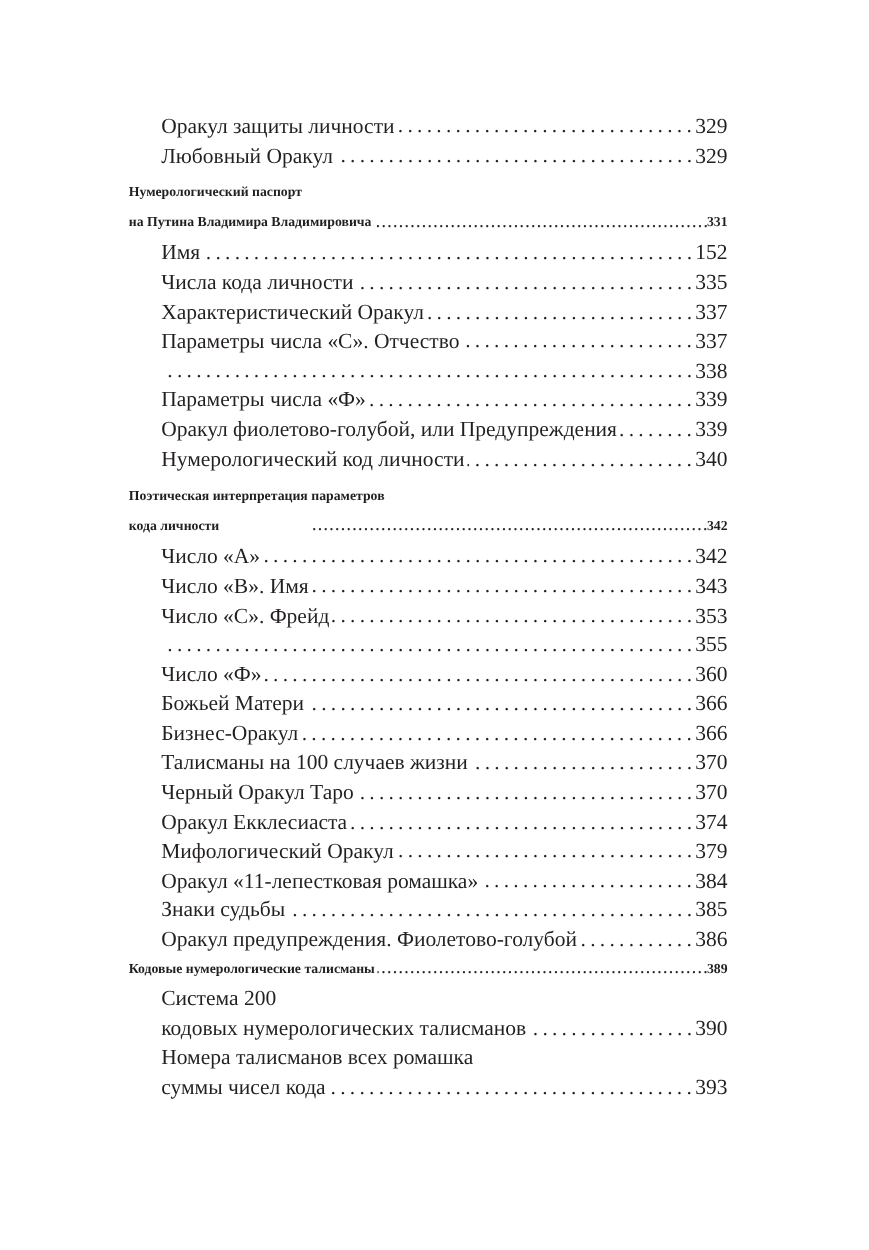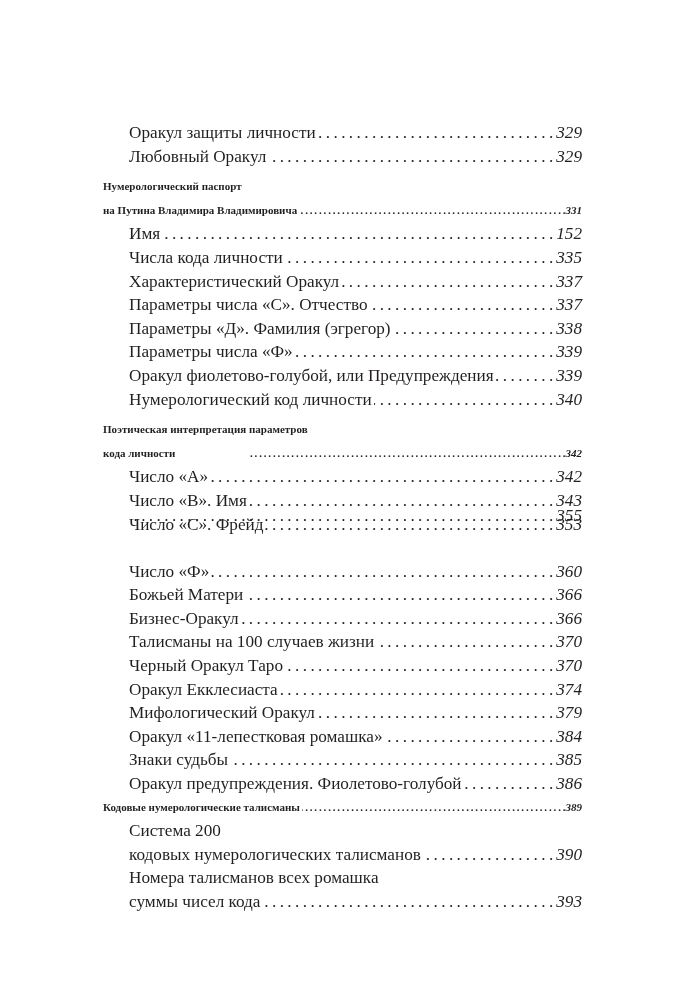--- a/index.html
+++ b/index.html
@@ -34,21 +34,20 @@
     }
     .row.head {
       font-weight: bold;
       font-size: 11px;
     }
     .row.gap-before {
       margin-top: 7px;
     }
     .label {
       flex: 0 0 auto;
-      margin-top: 32px;
     }
     .leader {
       flex: 1 1 auto;
       overflow: hidden;
       margin: 0 3px 0 2px;
       letter-spacing: 3.4px;
       text-align: right;
       direction: rtl;
       color: #231f20;
     }
@@ -56,21 +55,20 @@
       content: ". . . . . . . . . . . . . . . . . . . . . . . . . . . . . . . . . . . . . . . . . . . . . . . . . . . . . . . . . . . . . . . . . . . . .";
       letter-spacing: 0;
       word-spacing: -0.9px;
     }
     .row.head .leader {
       margin-right: 0;
     }
     .page {
       flex: 0 0 auto;
       text-align: center;
-      font-style: italic;
     }
   </style>
 </head>
 <body>
 
 <div class="toc">
 
   <div class="row sub">
     <span class="label">Оракул защиты личности</span>
     <span class="leader"></span>
@@ -112,21 +110,20 @@
     <span class="page">337</span>
   </div>
 
   <div class="row sub">
     <span class="label">Параметры числа «С». Отчество</span>
     <span class="leader"></span>
     <span class="page">337</span>
   </div>
 
   <div class="row sub">
-    <span class="label">Параметры «Д». Фамилия (эгрегор)</span>
     <span class="leader"></span>
     <span class="page">338</span>
   </div>
 
   <div class="row sub">
     <span class="label">Параметры числа «Ф»</span>
     <span class="leader"></span>
     <span class="page">339</span>
   </div>
 

